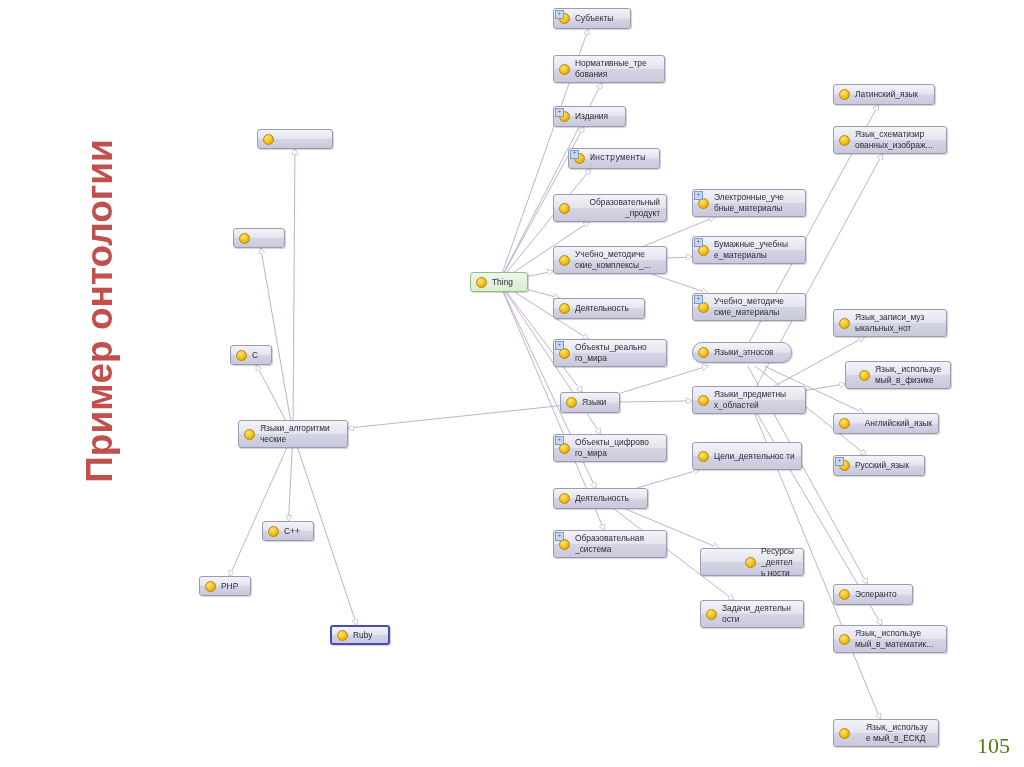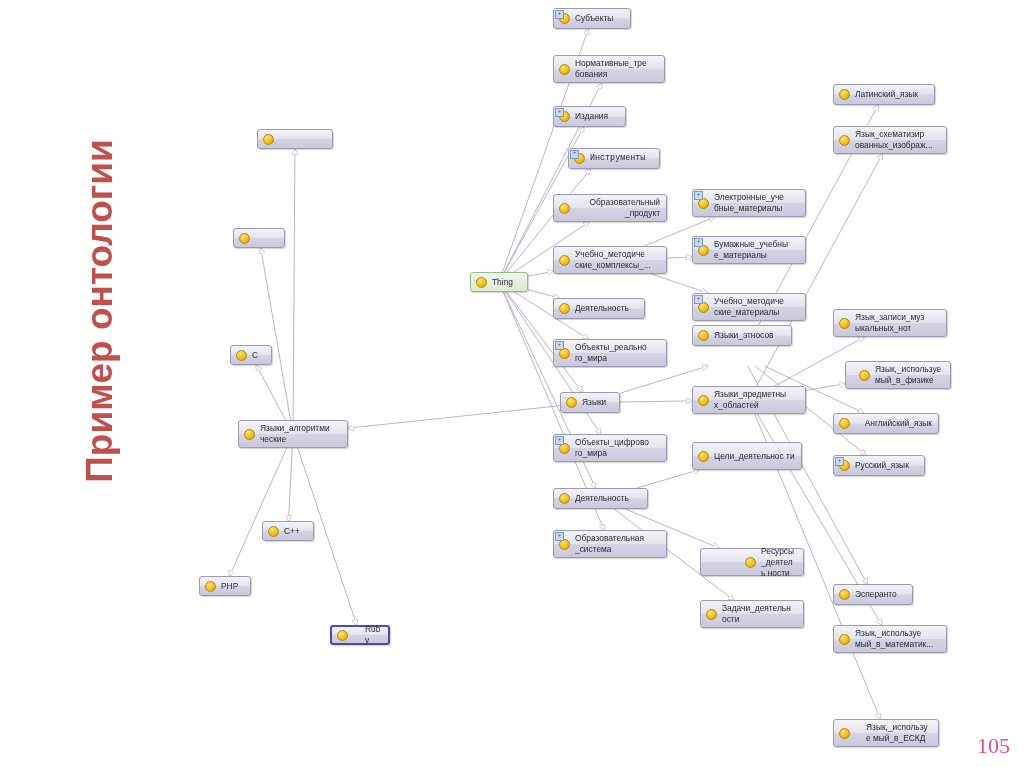--- a/index.html
+++ b/index.html
@@ -35,21 +35,21 @@
     white-space: nowrap;
   }
 
   
   #page-number {
     position: absolute;
     right: 14px;
     bottom: 8px;
     font-family: "Liberation Serif", serif;
     font-size: 22px;
-    color: #ec4899;
+    color: #4d7c0f;
   }
 
   
   #graph {
     position: absolute;
     left: 0;
     top: 0;
     width: 1024px;
     height: 734px;
   }
@@ -108,21 +108,20 @@
   }
 
   
   .node.root {
     background: linear-gradient(180deg, #f0f7ec 0%, #e4f0dd 50%, #dcecd3 100%);
     border: 1px solid #8fbf86;
   }
   
   .node.selected {
     border: 2px solid #4b4bb5;
-    gap: 12px;
   }
 </style>
 </head>
 <body>
 
 <div id="slide">
 
   <div id="graph">
     <svg id="edges" viewBox="0 0 1024 767" preserveAspectRatio="none">
         <defs>
@@ -234,21 +233,21 @@
         <div class="node" style="left: 692px; top: 236px; width: 114px; height: 28px;">
           <span class="expander">+</span>
           <span class="bullet"></span>
           <span class="label">Бумажные_учебны е_материалы</span>
         </div>
         <div class="node" style="left: 692px; top: 293px; width: 114px; height: 28px;">
           <span class="expander">+</span>
           <span class="bullet"></span>
           <span class="label">Учебно_методиче ские_материалы</span>
         </div>
-        <div class="node" style="left: 692px; top: 325px; width: 100px; height: 21px;">
+        <div class="node" style="left: 692px; top: 342px; width: 100px; height: 21px; border-radius: 10px;">
           <span class="bullet"></span>
           <span class="label">Языки_этносов</span>
         </div>
         <div class="node" style="left: 692px; top: 386px; width: 114px; height: 28px;">
           <span class="bullet"></span>
           <span class="label">Языки_предметны х_областей</span>
         </div>
         <div class="node" style="left: 692px; top: 442px; width: 110px; height: 28px;">
           <span class="bullet"></span>
           <span class="label">Цели_деятельнос ти</span>

